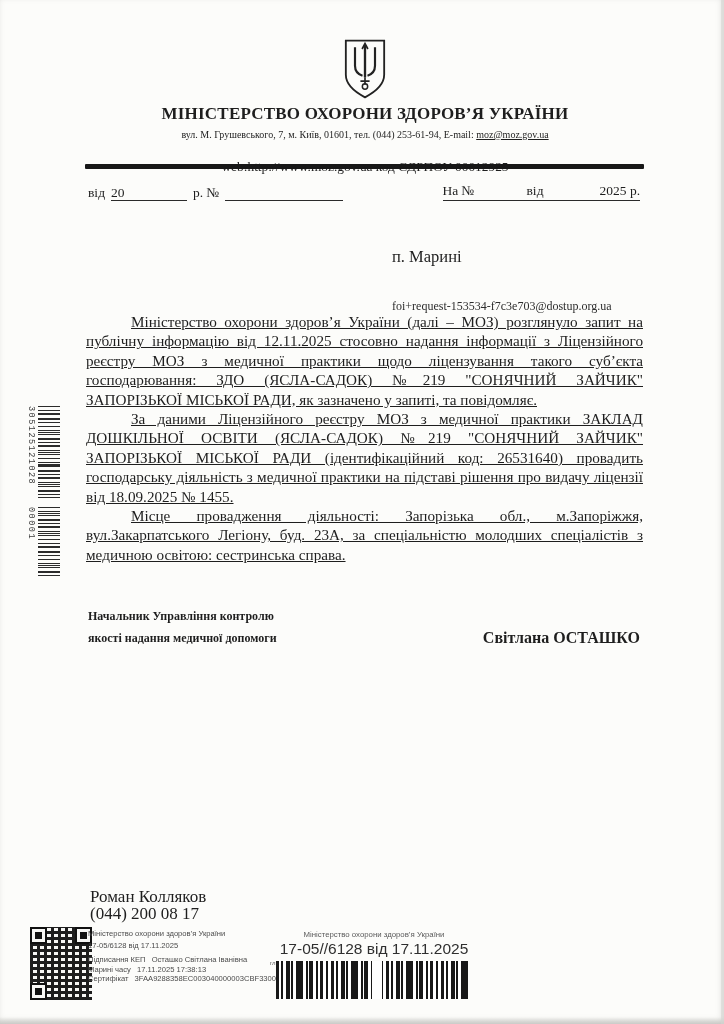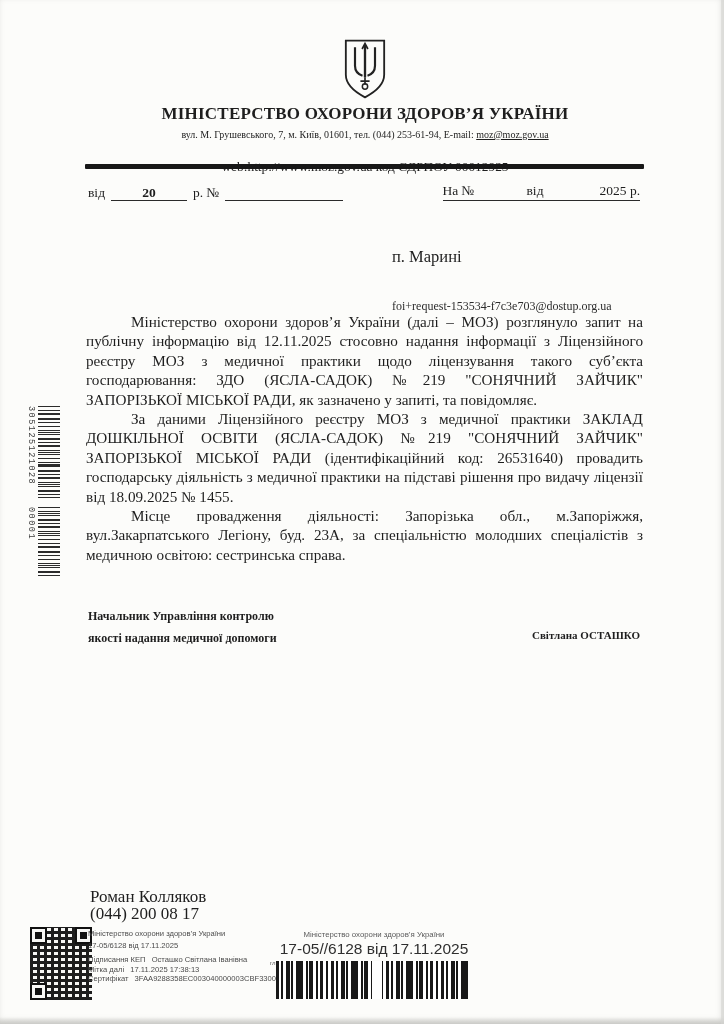--- a/index.html
+++ b/index.html
@@ -21,37 +21,37 @@
   .emblem{display:block;margin:38px auto 4px;}
   .org-title{font-size:17px;font-weight:bold;letter-spacing:.2px;white-space:nowrap;}
   .addr-line{font-size:10px;margin-top:5px;white-space:nowrap;}
   .addr-line .email-link{text-decoration:underline;}
   .web-line{font-size:13.4px;margin-top:19px;}
   .rule{position:absolute;left:85px;top:164px;width:559px;height:5px;background:#171717;border-radius:1px;}
   
   .refline{position:absolute;left:88px;top:183px;width:552px;display:flex;justify-content:space-between;font-size:13.5px;}
   .ref-left{display:flex;align-items:flex-end;}
   .u{display:inline-block;border-bottom:1.4px solid #2a2a2a;height:15px;}
-  .blank-year{width:76px;text-align:center;margin-left:6px;font-weight:bold;}
+  .blank-year{width:76px;text-align:left;margin-left:6px;}
   .ref-mid{margin-left:6px;}
   .blank-num{width:118px;margin-left:6px;}
   .ref-right{display:flex;align-items:flex-end;border-bottom:1.4px solid #2a2a2a;padding-bottom:1px;}
   .gap-sm{display:inline-block;width:52px;}
   .gap-md{display:inline-block;width:56px;}
   
   .addressee{position:absolute;left:392px;top:247px;}
   .addr-name{font-size:16.5px;}
   .addr-email{font-family:Liberation Serif, serif;font-size:12px;color:#2c2c2c;margin-top:32px;}
   
   .body-text{position:absolute;left:86px;top:312px;width:557px;font-size:15.2px;line-height:19.4px;text-align:justify;}
-  .body-text p{margin:0;text-indent:45px;}
+  .body-text p{margin:0;text-indent:45px;text-decoration:underline;}
   
   .signature{position:absolute;left:88px;top:606px;width:552px;display:flex;justify-content:space-between;font-weight:bold;}
   .sig-pos{font-size:12px;line-height:21.5px;width:320px;}
-  .sig-name{font-size:11px;margin-top:23px;white-space:nowrap;margin-left:32px;}
+  .sig-name{font-size:16px;margin-top:23px;white-space:nowrap;margin-left:32px;}
   
   .contact{position:absolute;left:90px;top:888px;font-size:17px;line-height:17px;}
   
   .side-barcode{position:absolute;left:26px;top:406px;}
   .sb-block{display:flex;margin-bottom:9px;}
   .sb-digits{
     writing-mode:vertical-rl;
     font-family:"Liberation Mono", monospace;
     font-size:8.5px;letter-spacing:1.5px;color:#3a3a3a;
     margin-right:2px;
@@ -183,21 +183,21 @@
   </div>
 
   <div class="esign">
     <div class="row">Міністерство охорони здоров’я України</div>
     <div class="row docnum">17-05/6128 від 17.11.2025</div>
     <div class="row">
       <span class="lbl">Підписання КЕП</span>
       <span>Осташко Світлана Іванівна</span>
     </div>
     <div class="row">
-      <span class="lbl">Мітка далі</span>
+      <span class="lbl">Марині часу</span>
       <span>17.11.2025 17:38:13</span>
     </div>
     <div class="row">
       <span class="lbl">Сертифікат</span>
       <span>3FAA9288358EC003040000003CBF3300AD9BDC00</span>
     </div>
   </div>
 
   <div class="stamp">
     <div class="stamp-org">Міністерство охорони здоров’я України</div>

